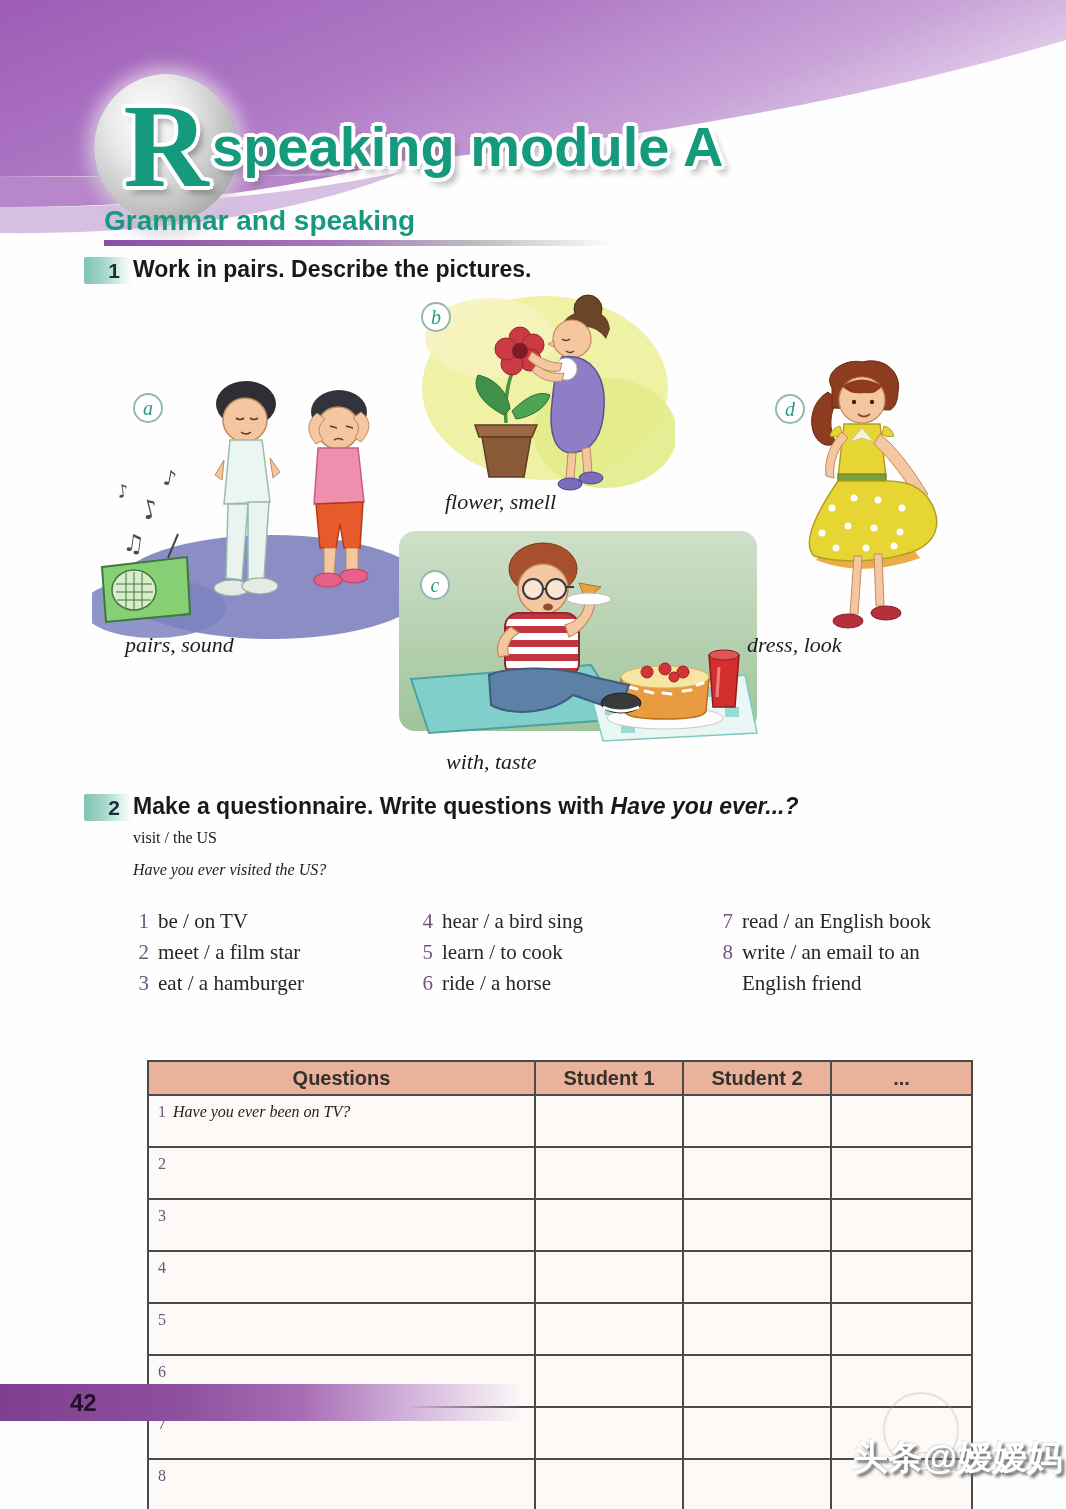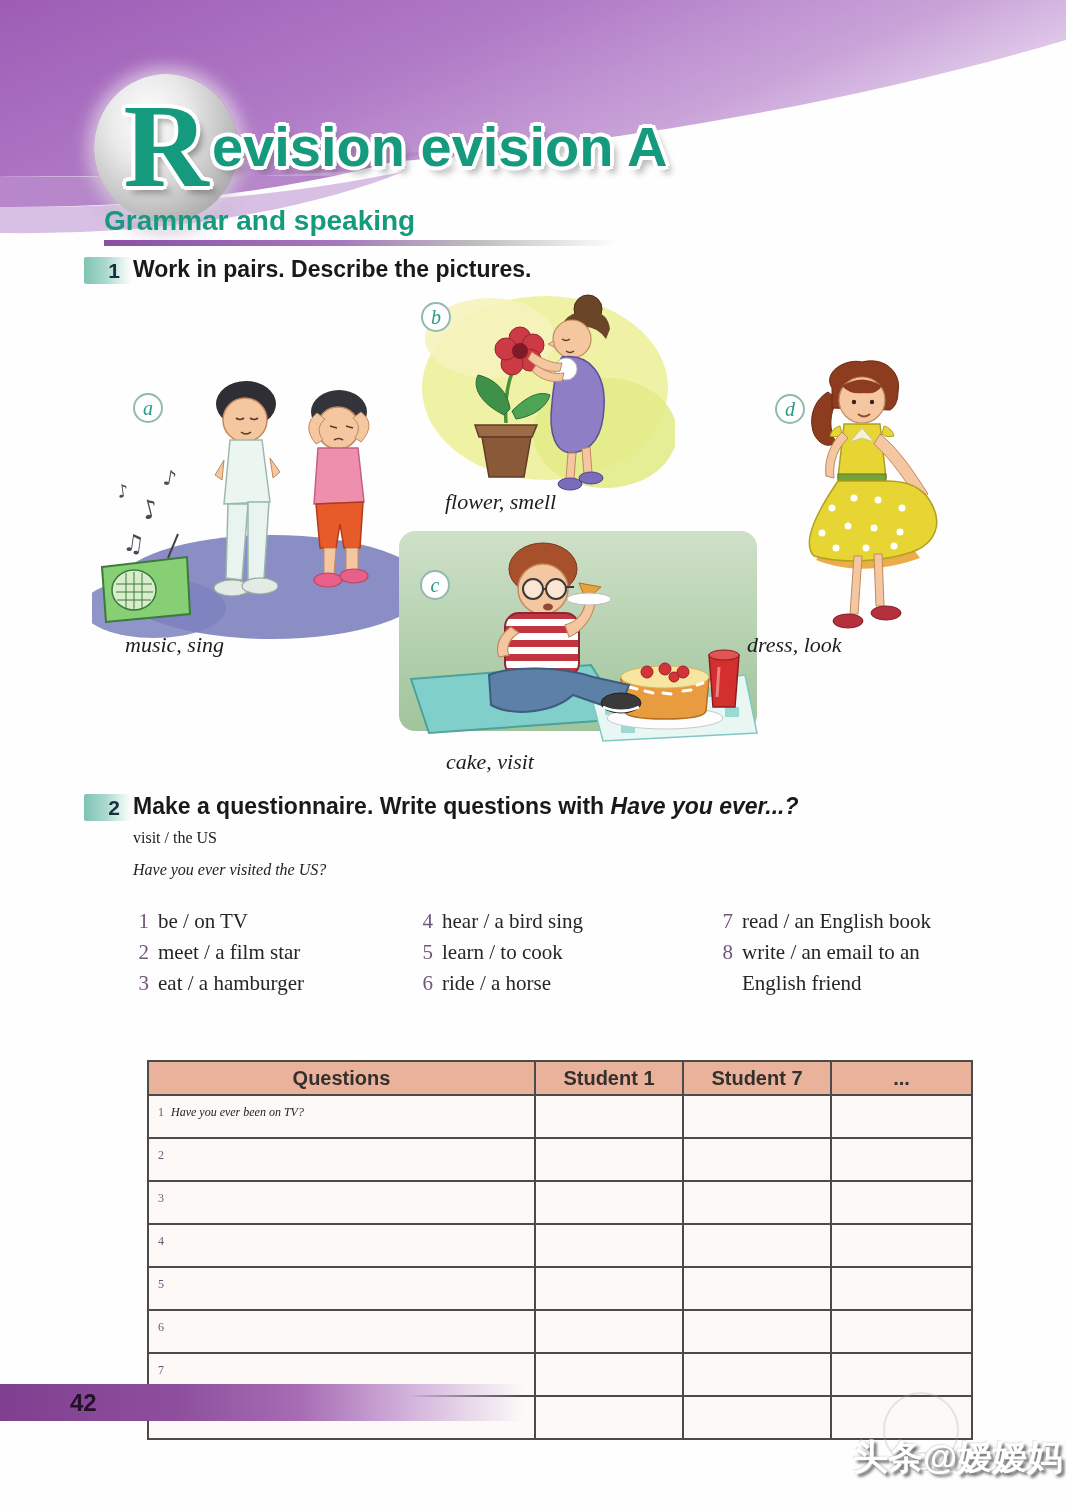--- a/index.html
+++ b/index.html
@@ -38,21 +38,21 @@
   
   .qlist{position:absolute;top:906px;}
   .qlist .item{display:flex;line-height:31px;font-family:"Liberation Serif",serif;font-size:21px;color:#262626;}
   .qlist .n{width:16px;text-align:right;margin-right:9px;color:#70577a;flex:0 0 auto;}
   .qlist .t{max-width:230px;}
   
   .qtable{position:absolute;left:147px;top:1052px;margin-top:8px;}
   table{border-collapse:collapse;table-layout:fixed;width:824px;}
   th{height:30px;background:#eab29b;border:2px solid #4b4b4b;font-size:20px;font-weight:bold;color:#33302e;}
   td{height:32px;background:#fcf9f7;border:2px solid #4b4b4b;font-family:"Liberation Serif",serif;
-     font-size:12px;padding:0 0 9px 9px;}
+     font-size:16px;padding:0 0 18px 9px;}
   td .rn{color:#6d5676;}
   td .rq{font-style:italic;color:#222;margin-left:7px;}
   
   .pagebar{position:absolute;left:0;top:1384px;width:545px;height:37px;
       background:linear-gradient(90deg,#7f3f90 0%,#8d4f9d 32%,#a76cb4 55%,#d2b2db 75%,rgba(255,255,255,0) 96%);}
   .pagebar .num{margin-left:70px;font-weight:bold;font-size:24px;line-height:37px;color:#241029;}
   .wm{position:absolute;left:845px;top:1398px;width:220px;height:100px;}
   .wm .ring{position:absolute;left:38px;top:-6px;width:72px;height:72px;border-radius:50%;
       border:2px solid rgba(170,170,170,.28);}
   .wm .faint{position:absolute;left:66px;top:26px;font-family:"Liberation Serif",serif;font-size:30px;
@@ -76,21 +76,21 @@
     </defs>
     <path d="M0,0 H1066 V40 C780,124 420,180 0,176 Z" fill="url(#pg)"></path>
     <path d="M0,176 C190,179 330,168 440,148 C305,191 155,208 0,207 Z" fill="#b887cb"></path>
     <path d="M0,207 C160,208 305,193 405,171 C295,216 145,235 0,233 Z" fill="#d8c0e4"></path>
     <path d="M1066,44 C800,120 520,168 250,176 C560,180 840,126 1066,54 Z" fill="#ffffff" opacity="0.25"></path>
   </svg>
 
   <div class="medallion">
     <span class="r">R</span>
   </div>
-  <div class="page-title">evision evision A</div>
+  <div class="page-title">speaking module A</div>
 
   <div class="section-heading">Grammar and speaking</div>
   <div class="section-underline"></div>
 
   <div class="exnum" style="top:257px;">1</div>
   <div class="exhead" style="top:256px;">Work in pairs. Describe the pictures.</div>
 
   <svg class="pic" style="left:92px;top:352px;" width="310" height="300" viewBox="0 0 310 300">
     <ellipse cx="180" cy="235" rx="155" ry="52" fill="#7d82bf" opacity="0.9"></ellipse>
     <ellipse cx="62" cy="256" rx="72" ry="30" fill="#7d82bf" opacity="0.85"></ellipse>
@@ -267,23 +267,23 @@
       <ellipse cx="86" cy="273" rx="15" ry="7" fill="#b5303c" stroke="#821d27"></ellipse>
       <ellipse cx="124" cy="265" rx="15" ry="7" fill="#b5303c" stroke="#821d27"></ellipse>
     </g>
   </svg>
 
   <div class="piclabel" style="left:133px;top:393px;">a</div>
   <div class="piclabel" style="left:421px;top:302px;">b</div>
   <div class="piclabel" style="left:420px;top:570px;">c</div>
   <div class="piclabel" style="left:775px;top:394px;">d</div>
 
-  <div class="caption" style="left:125px;top:632px;">music, sing</div>
+  <div class="caption" style="left:125px;top:632px;">pairs, sound</div>
   <div class="caption" style="left:445px;top:489px;">flower, smell</div>
-  <div class="caption" style="left:446px;top:749px;">cake, visit</div>
+  <div class="caption" style="left:446px;top:749px;">with, taste</div>
   <div class="caption" style="left:747px;top:632px;">dress, look</div>
 
   <div class="exnum" style="top:794px;">2</div>
   <div class="exhead" style="top:793px;"><span>Make a questionnaire. Write questions with </span><span class="it">Have you ever...?</span></div>
   <div class="serifline" style="top:829px;">visit / the US</div>
   <div class="serifline italic" style="top:861px;">Have you ever visited the US?</div>
 
   <div class="qlist" style="left:133px;">
     <div class="item">
         <span class="n">1</span>
@@ -328,21 +328,21 @@
       <colgroup>
           <col style="width:387px">
           <col style="width:148px">
           <col style="width:148px">
           <col style="width:141px">
         </colgroup>
       <tbody>
           <tr>
         <th>Questions</th>
         <th>Student 1</th>
-        <th>Student 7</th>
+        <th>Student 2</th>
         <th>...</th>
       </tr>
       <tr>
         <td><span class="rn">1</span><span class="rq">Have you ever been on TV?</span></td>
         <td></td>
             <td></td>
             <td></td>
       </tr>
       <tr>
         <td><span class="rn">2</span><span class="rq"></span></td>

